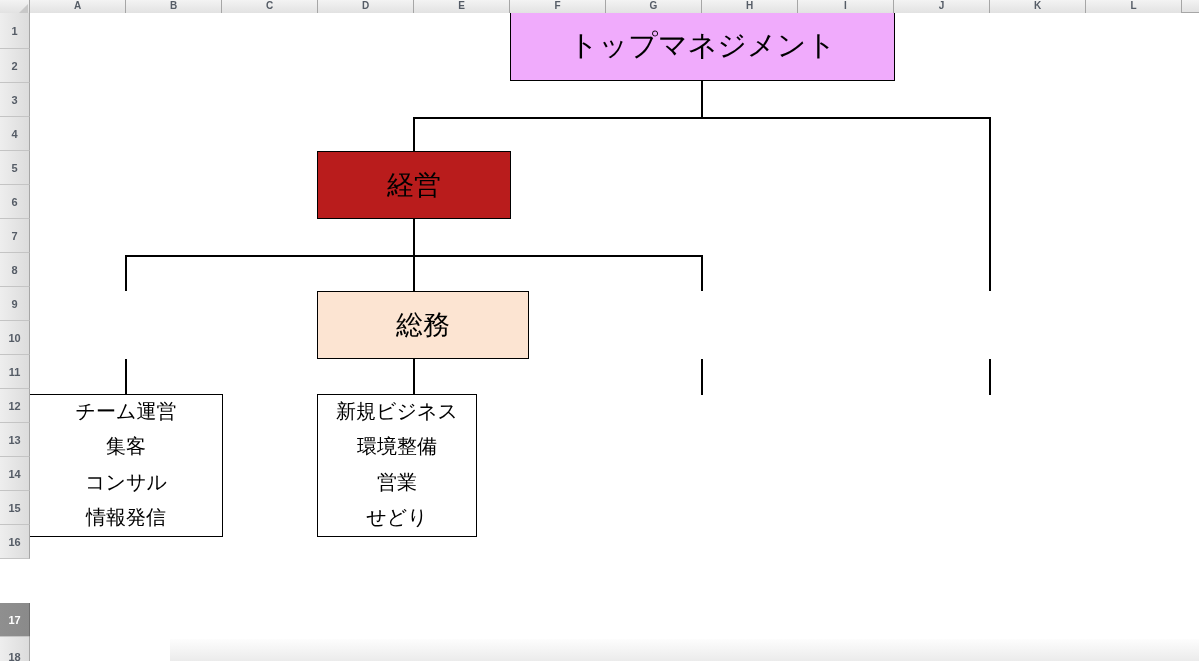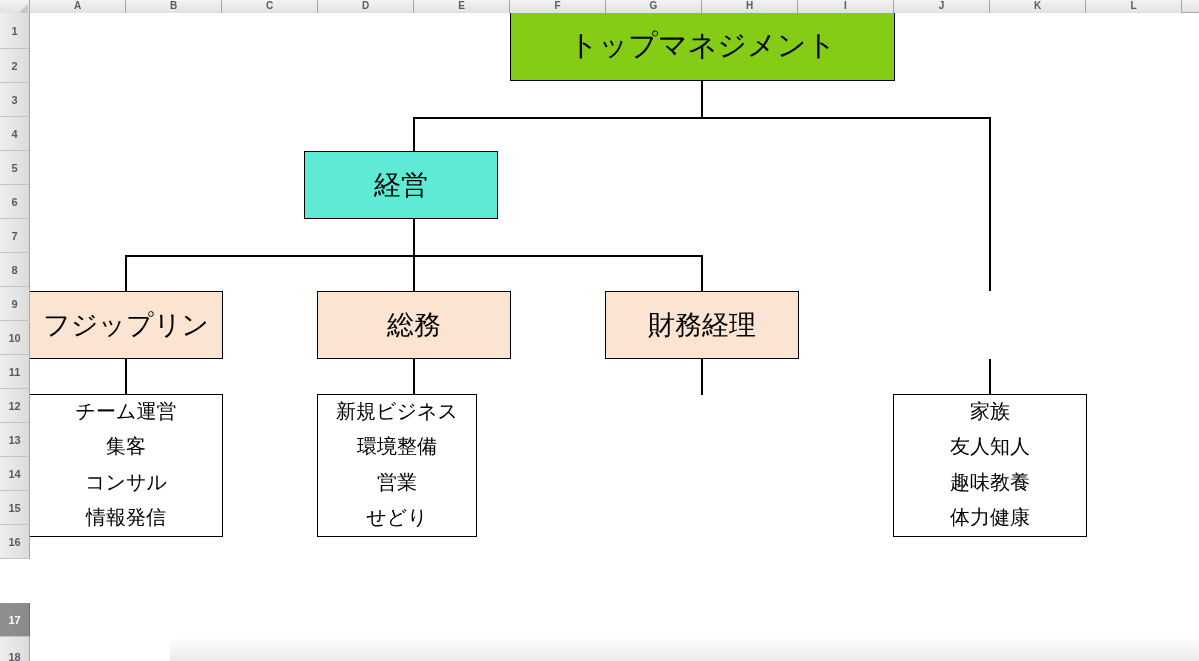--- a/index.html
+++ b/index.html
@@ -117,49 +117,41 @@
     <div class="conn h" style="left:125px;top:255px;width:578px;"></div>
     <div class="conn v" style="left:125px;top:255px;height:36px;"></div>
     <div class="conn v" style="left:413px;top:255px;height:36px;"></div>
     <div class="conn v" style="left:701px;top:255px;height:36px;"></div>
 
     <div class="conn v" style="left:125px;top:359px;height:36px;"></div>
     <div class="conn v" style="left:413px;top:359px;height:36px;"></div>
     <div class="conn v" style="left:701px;top:359px;height:36px;"></div>
     <div class="conn v" style="left:989px;top:359px;height:36px;"></div>
 
-    <div class="node lvl1" style="left:510px;top:11px;width:385px;height:70px;background:#84cc16;">トップマネジメント</div>
+    <div class="node lvl1" style="left:510px;top:11px;width:385px;height:70px;background:#f0abfc;">トップマネジメント</div>
 
-    <div class="node lvl2" style="left:304px;top:151px;width:194px;height:68px;background:#5eead4;">経営</div>
+    <div class="node lvl2" style="left:317px;top:151px;width:194px;height:68px;background:#b91c1c;">経営</div>
 
-    <div class="node lvl3" style="left:29px;top:291px;width:194px;height:68px;background:#fce4d2;">フジップリン</div>
-    <div class="node lvl3" style="left:317px;top:291px;width:194px;height:68px;background:#fce4d2;">総務</div>
-    <div class="node lvl3" style="left:605px;top:291px;width:194px;height:68px;background:#fce4d2;">財務経理</div>
+    <div class="node lvl3" style="left:317px;top:291px;width:212px;height:68px;background:#fce4d2;">総務</div>
 
     <div class="list-box" style="left:29px;top:394px;width:194px;height:143px;">
       <div class="li">チーム運営</div>
       <div class="li">集客</div>
       <div class="li">コンサル</div>
       <div class="li">情報発信</div>
     </div>
 
     <div class="list-box" style="left:317px;top:394px;width:160px;height:143px;">
       <div class="li">新規ビジネス</div>
       <div class="li">環境整備</div>
       <div class="li">営業</div>
       <div class="li">せどり</div>
     </div>
 
 
-    <div class="list-box" style="left:893px;top:394px;width:194px;height:143px;">
-      <div class="li">家族</div>
-      <div class="li">友人知人</div>
-      <div class="li">趣味教養</div>
-      <div class="li">体力健康</div>
-    </div>
 
   </div>
 
   <div id="col-header">
     <div id="corner-box"></div>
   <div class="col-cell" style="width: 96px;">A</div>
       <div class="col-cell" style="width: 96px;">B</div>
       <div class="col-cell" style="width: 96px;">C</div>
       <div class="col-cell" style="width: 96px;">D</div>
       <div class="col-cell" style="width: 96px;">E</div>

